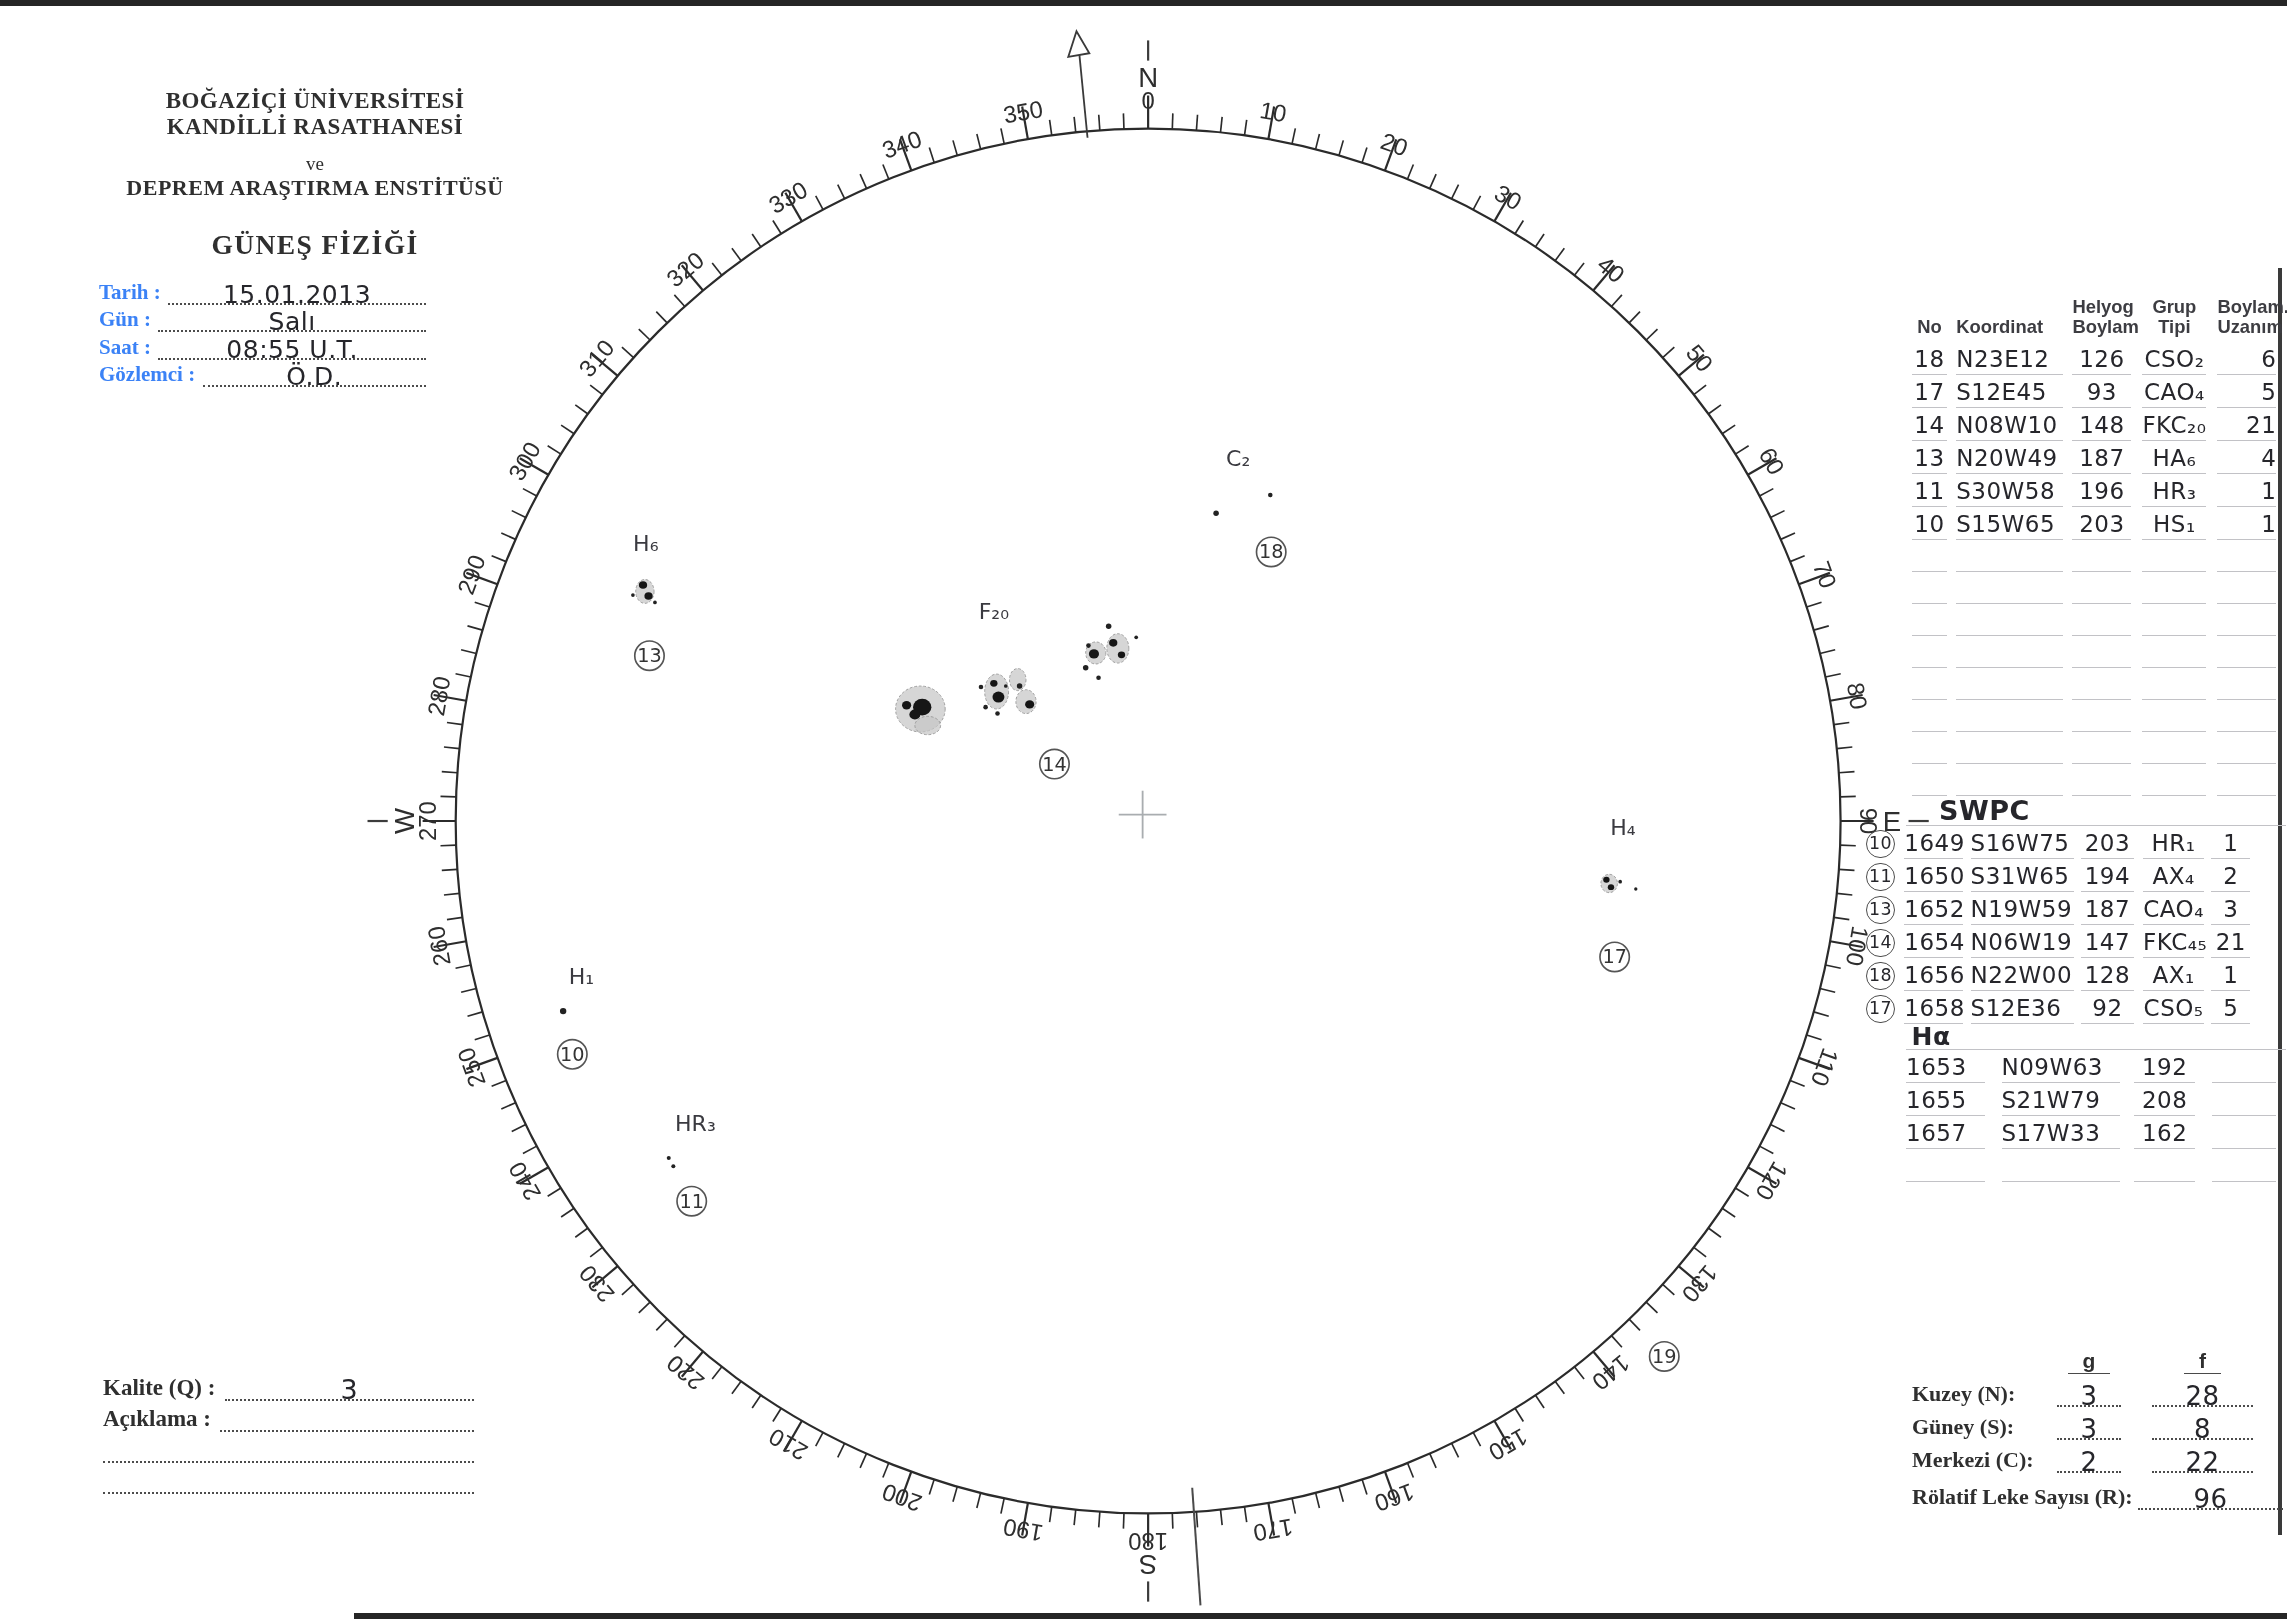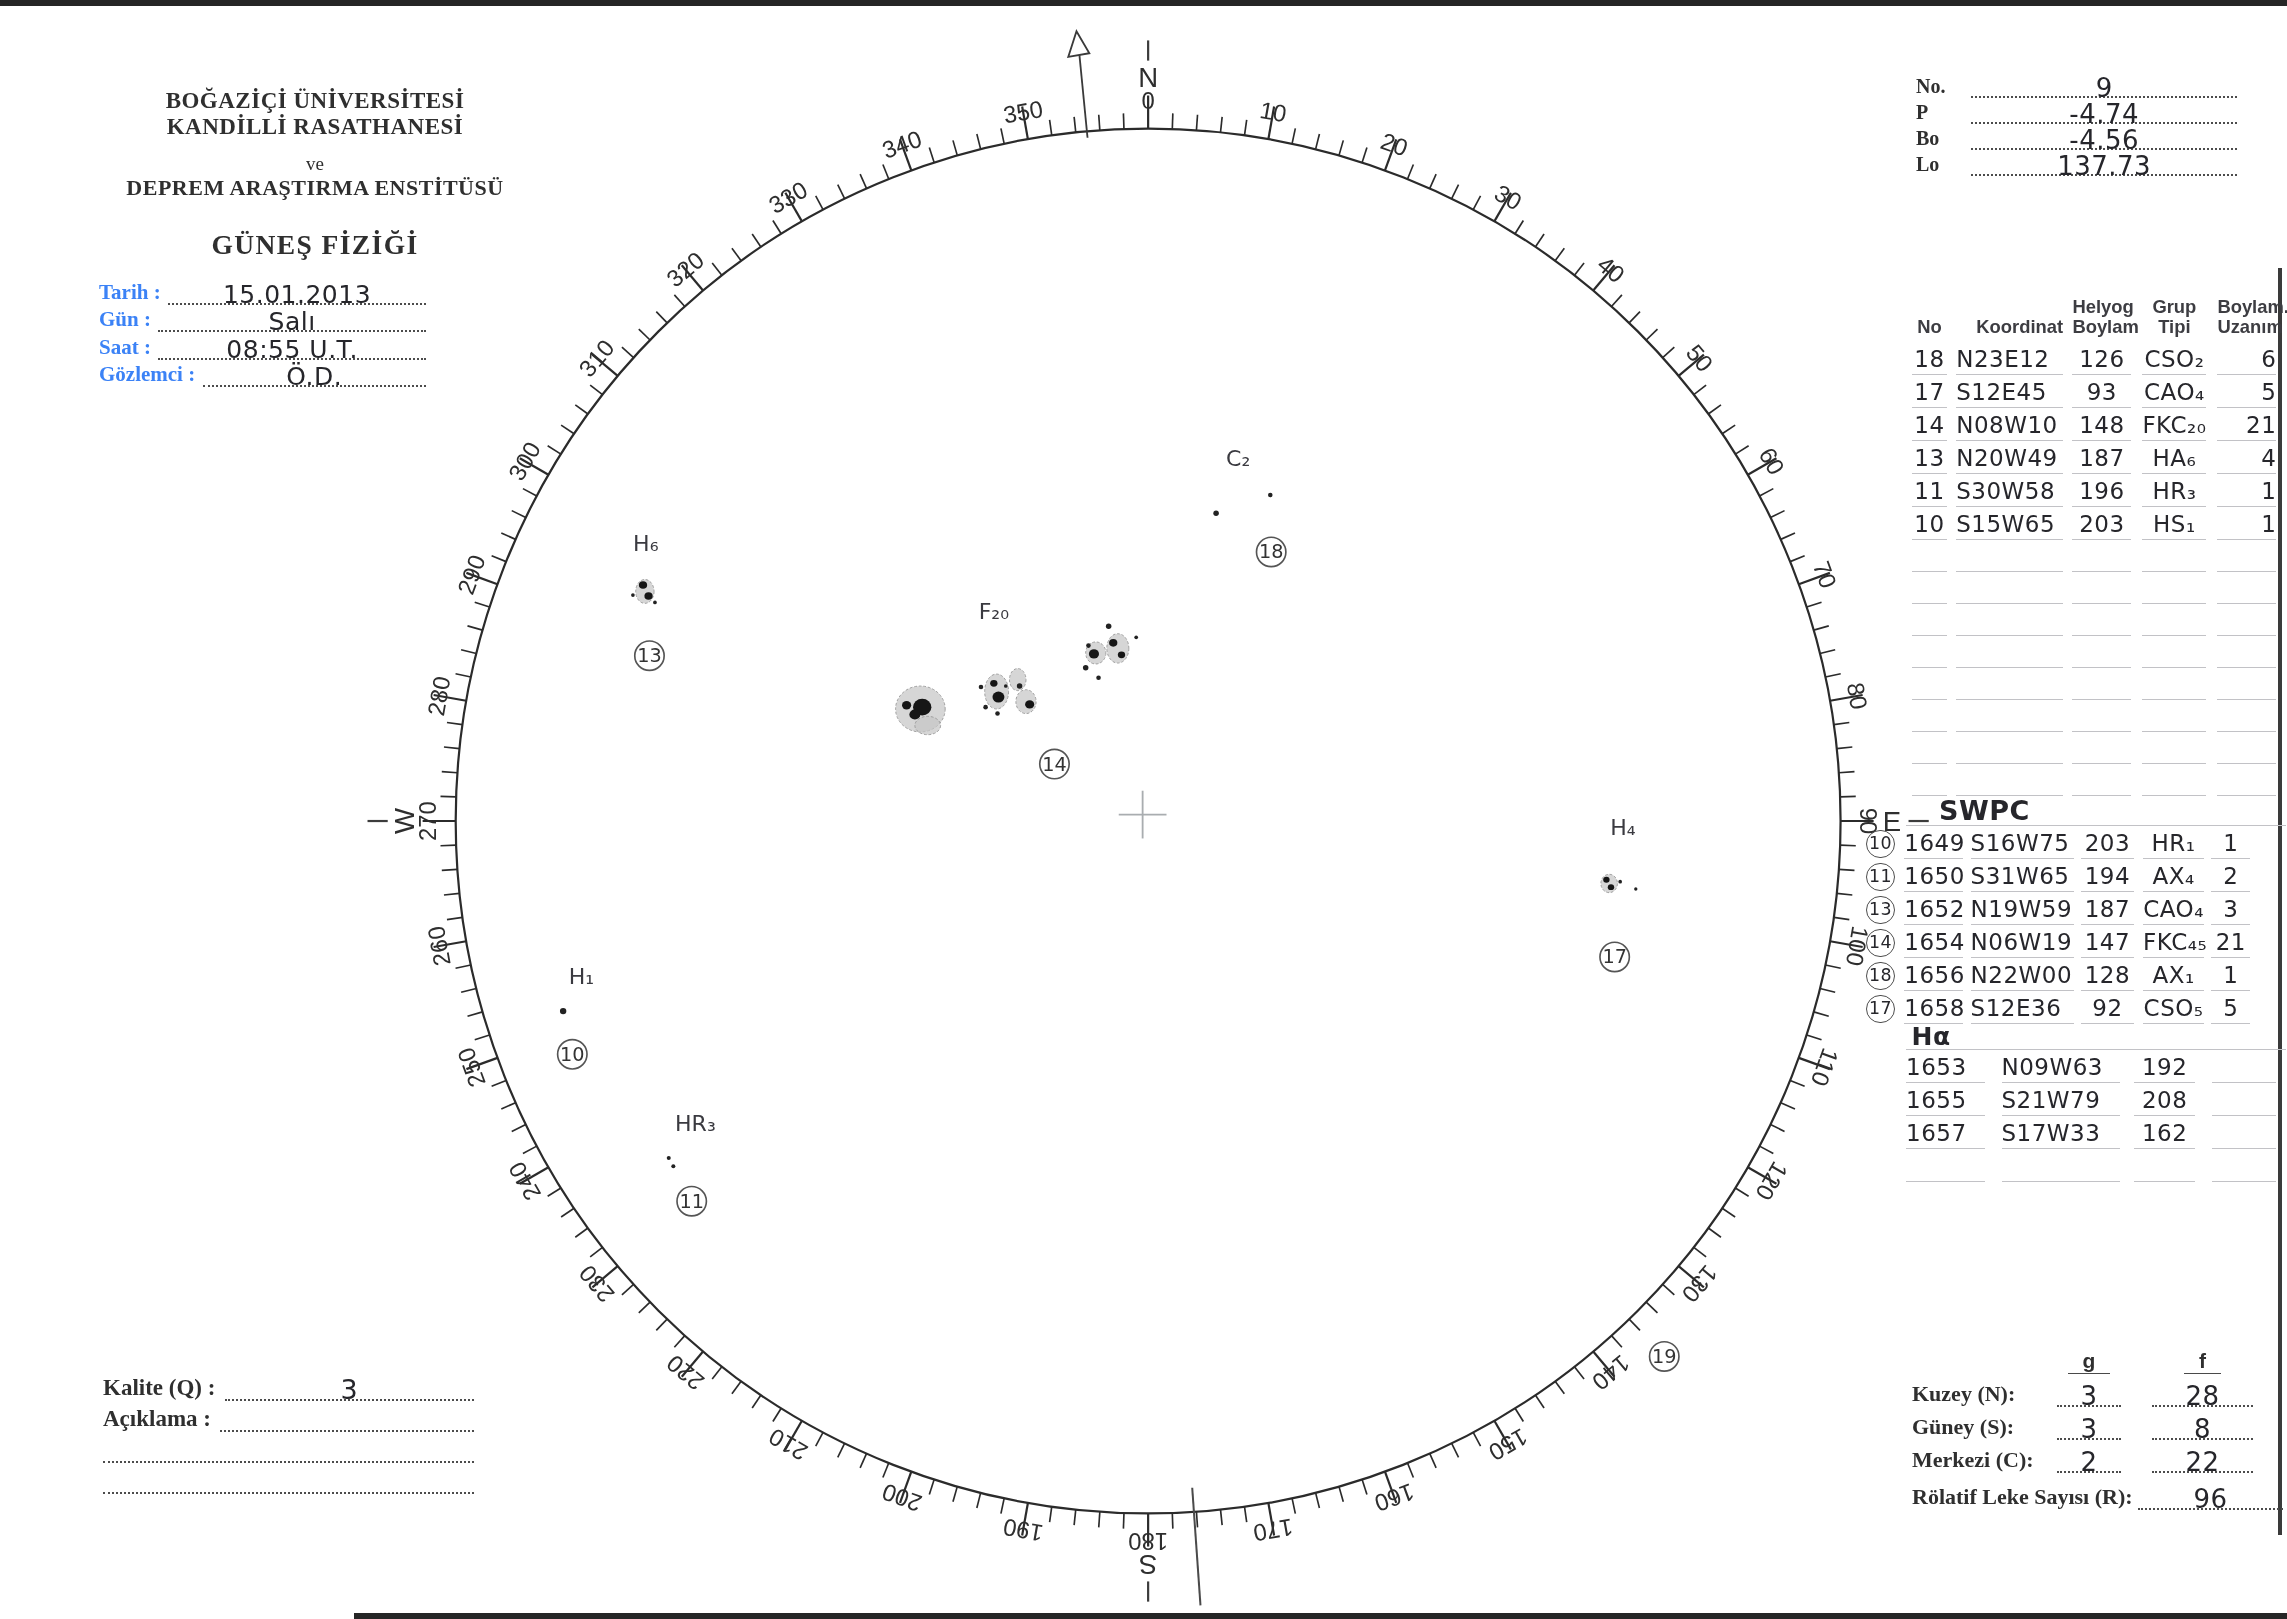--- a/index.html
+++ b/index.html
@@ -30,21 +30,21 @@
   
   #ephemeris{left:1916px;top:72px;width:321px}
   .eph-row{display:flex;align-items:flex-end;height:26px}
   .eph-label{font-weight:bold;font-size:20px;width:48px;white-space:nowrap}
   .eph-row .field-value{font-size:26px;bottom:-7.3px}
 
   
   #group-table{left:1912px;top:287px;width:371px}
   .thead{display:flex;align-items:flex-end;height:51px;margin-bottom:3.7px}
   .thead-cell{font-family:"Liberation Sans",sans-serif;font-weight:bold;font-size:18.4px;
-              color:#3d3d42;text-align:right;white-space:pre-line;line-height:1.12}
+              color:#3d3d42;text-align:left;white-space:pre-line;line-height:1.12}
   .trow{display:flex;align-items:flex-end;height:33px}
   .trow.empty{height:32px}
   .tcell{border-bottom:1.5px solid #c2c2c6;font-size:23px;line-height:1;padding-bottom:2.8px;white-space:nowrap}
   .w-no{width:35px;margin-right:9.2px;text-align:center}
   .w-koord{width:107px;margin-right:9.2px}
   .w-hel{width:59px;margin-right:11px;text-align:center}
   .w-grup{width:64px;margin-right:11px;text-align:center}
   .w-uz{width:59px;text-align:right}
 
   
@@ -447,46 +447,20 @@
         </div>
       </div>
       <div class="field-row">
         <div class="field-label">Gözlemci :</div>
         <div class="field-line">
           <div class="hand field-value">Ö.D.</div>
         </div>
       </div>
     </div>
 
-  <div id="ephemeris" class="abs">
-      <div class="eph-row">
-        <div class="eph-label">No.</div>
-        <div class="field-line">
-          <div class="hand field-value">9</div>
-        </div>
-      </div>
-      <div class="eph-row">
-        <div class="eph-label">P</div>
-        <div class="field-line">
-          <div class="hand field-value">-4.74</div>
-        </div>
-      </div>
-      <div class="eph-row">
-        <div class="eph-label">Bo</div>
-        <div class="field-line">
-          <div class="hand field-value">-4.56</div>
-        </div>
-      </div>
-      <div class="eph-row">
-        <div class="eph-label">Lo</div>
-        <div class="field-line">
-          <div class="hand field-value">137.73</div>
-        </div>
-      </div>
-    </div>
 
   <div id="group-table" class="abs">
     <div class="thead" id="group-table-head">
         <div class="thead-cell w-no">No</div>
         <div class="thead-cell w-koord">Koordinat</div>
         <div class="thead-cell w-hel">Helyog
 Boylam</div>
         <div class="thead-cell w-grup">Grup
 Tipi</div>
         <div class="thead-cell w-uz">Boylam.

